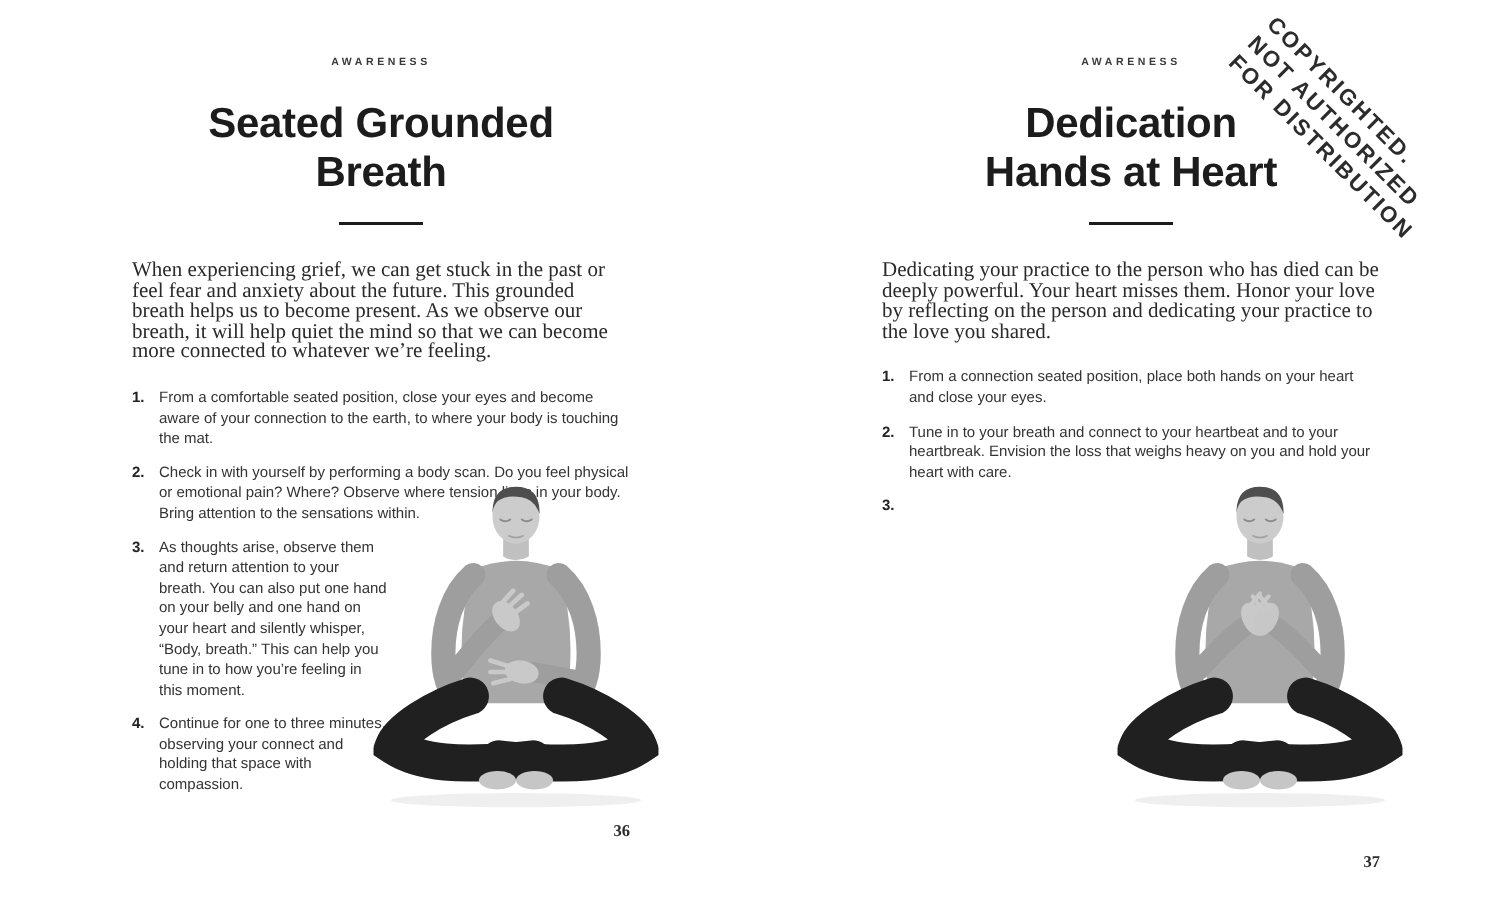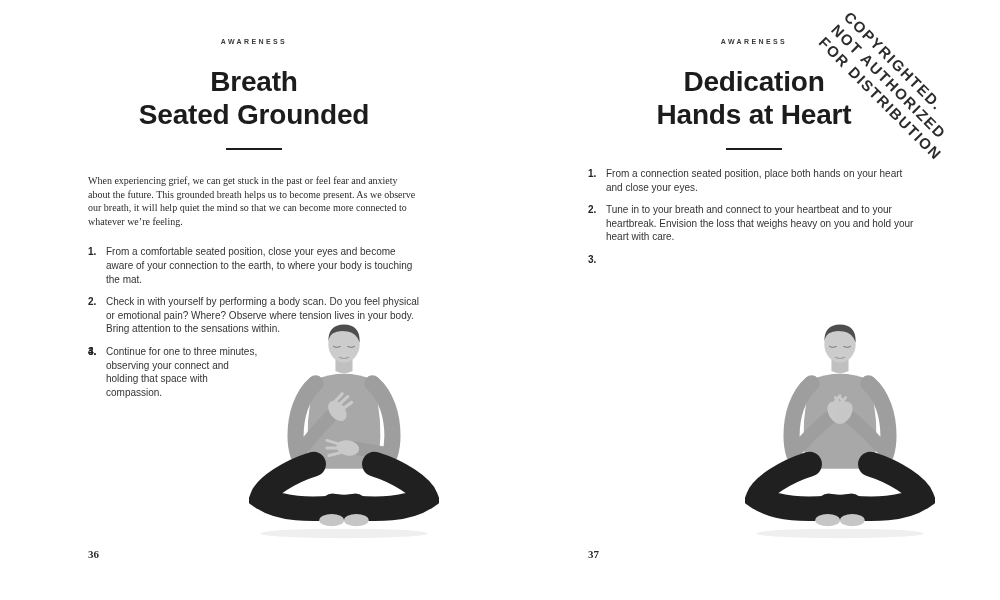--- a/index.html
+++ b/index.html
@@ -35,21 +35,21 @@
     color: #1c1c1c;
   }
   .title-divider {
     width: 56px; height: 2px;
     background: #1c1c1c;
     margin: 17px auto 0 auto;
   }
   .intro {
     margin-top: 24px;
     font-family: "Liberation Serif", serif;
-    font-size: 10px;
+    font-size: 14px;
     line-height: 13.6px;
     color: #2a2a2a;
   }
   .steps { margin-top: 17px; list-style: none; }
   .steps li {
     position: relative;
     padding-left: 18px;
     margin-bottom: 9px;
     font-size: 10px;
     line-height: 13.6px;
@@ -59,28 +59,28 @@
     position: absolute; left: 0; top: 0;
     font-weight: 700;
     color: #232323;
   }
   .steps li.narrow { max-width: 170px; }
 
   .page-num {
     position: absolute;
     top: 548px;
     width: 332px;
-    text-align: left;
+    text-align: right;
     font-family: "Liberation Serif", serif;
     font-size: 11px;
     font-weight: 700;
     color: #2b2b2b;
   }
   .page-num.left  { left: 88px; }
-  .page-num.right { left: 588px; }
+  .page-num.right { left: 588px; margin-top: 21px; }
 
   
   .watermark {
     position: absolute;
     left: 853px; top: 8px;
     width: 190px;
     transform: rotate(45deg);
     transform-origin: left top;
     font-size: 15px;
     line-height: 18px;
@@ -100,51 +100,53 @@
   .figure svg { width: 100%; height: 100%; display: block; }
 </style>
 </head>
 <body>
 
 <div class="spread">
 
   <div class="page-col left">
     <div class="section-label">AWARENESS</div>
     <h1 class="page-title">
+      <span style="display:block">Seated Grounded</span>
       <span style="display:block">Breath</span>
-      <span style="display:block">Seated Grounded</span>
     </h1>
     <div class="title-divider"></div>
     <p class="intro">When experiencing grief, we can get stuck in the past or feel fear and anxiety about the future. This grounded breath helps us to become present. As we observe our breath, it will help quiet the mind so that we can become more connected to whatever we’re feeling.</p>
     <ol class="steps">
       <li>
         <span class="num">1.</span>
         <span>From a comfortable seated position, close your eyes and become aware of your connection to the earth, to where your body is touching the mat.</span>
       </li>
       <li>
         <span class="num">2.</span>
         <span>Check in with yourself by performing a body scan. Do you feel physical or emotional pain? Where? Observe where tension lives in your body. Bring attention to the sensations within.</span>
       </li>
       <li class="narrow">
         <span class="num">3.</span>
+        <span>As thoughts arise, observe them and return attention to your breath. You can also put one hand on your belly and one hand on your heart and silently whisper, “Body, breath.” This can help you tune in to how you’re feeling in this moment.</span>
       </li>
       <li class="narrow">
         <span class="num">4.</span>
         <span>Continue for one to three minutes, observing your connect and holding that space with compassion.</span>
       </li>
     </ol>
   </div>
 
   <div class="page-col right">
     <div class="section-label">AWARENESS</div>
     <h1 class="page-title">
       <span style="display:block">Dedication</span>
       <span style="display:block">Hands at Heart</span>
     </h1>
     <div class="title-divider"></div>
+    <p class="intro">Dedicating your practice to the person who has died can be deeply powerful. Your heart misses them. Honor your love by reflecting on the person and dedicating your practice to the love you shared.</p>
     <ol class="steps">
       <li>
         <span class="num">1.</span>
         <span>From a connection seated position, place both hands on your heart and close your eyes.</span>
       </li>
       <li>
         <span class="num">2.</span>
         <span>Tune in to your breath and connect to your heartbeat and to your heartbreak. Envision the loss that weighs heavy on you and hold your heart with care.</span>
       </li>
       <li class="narrow">

